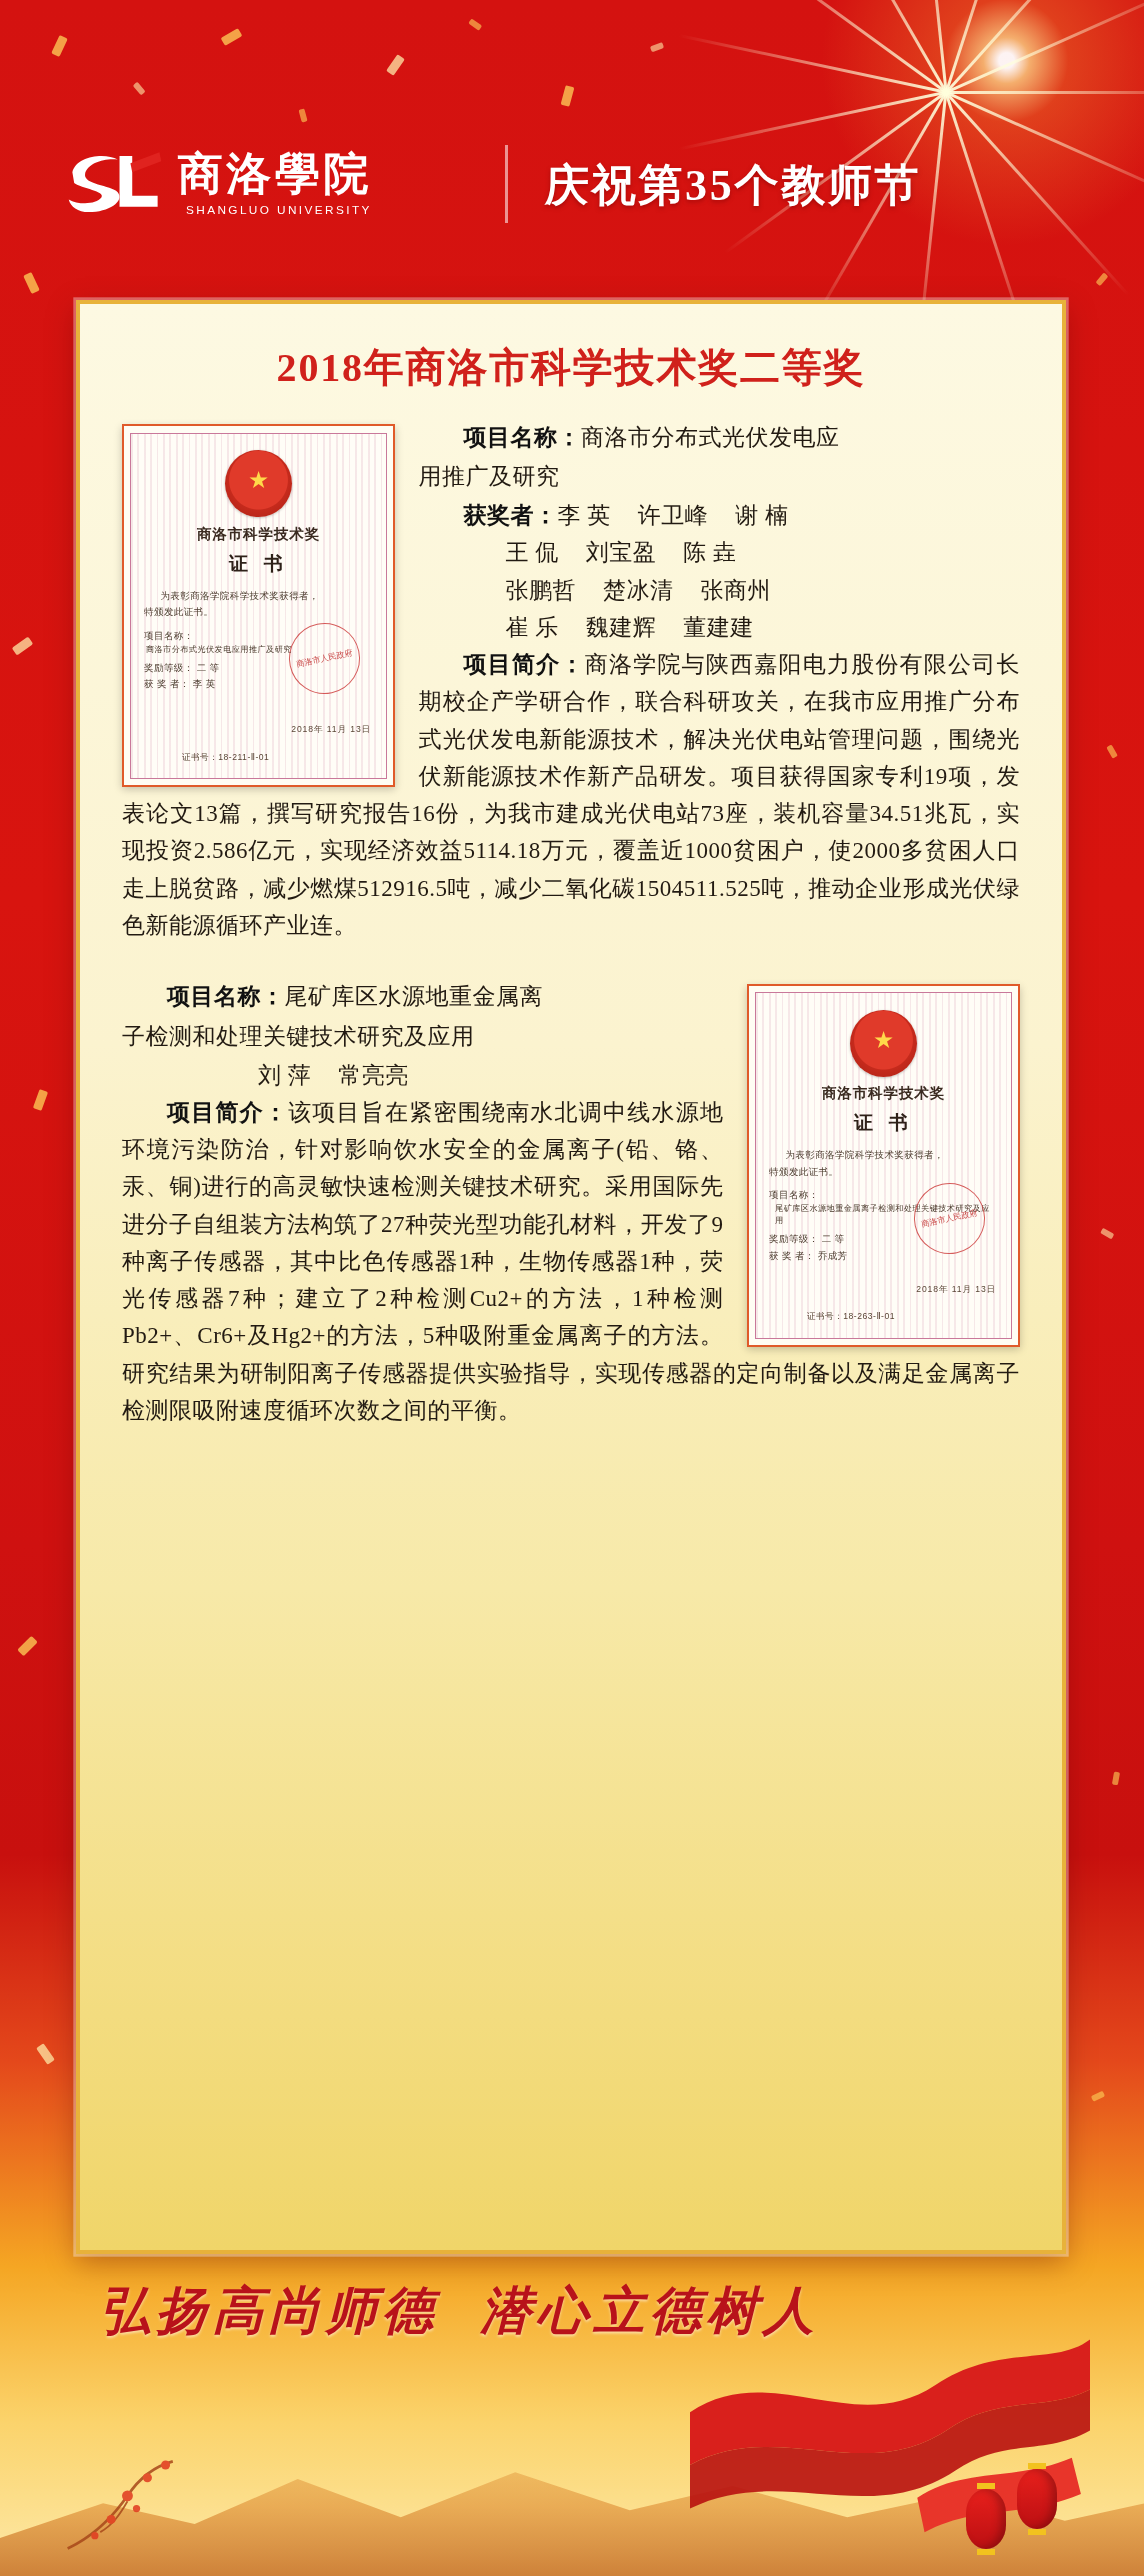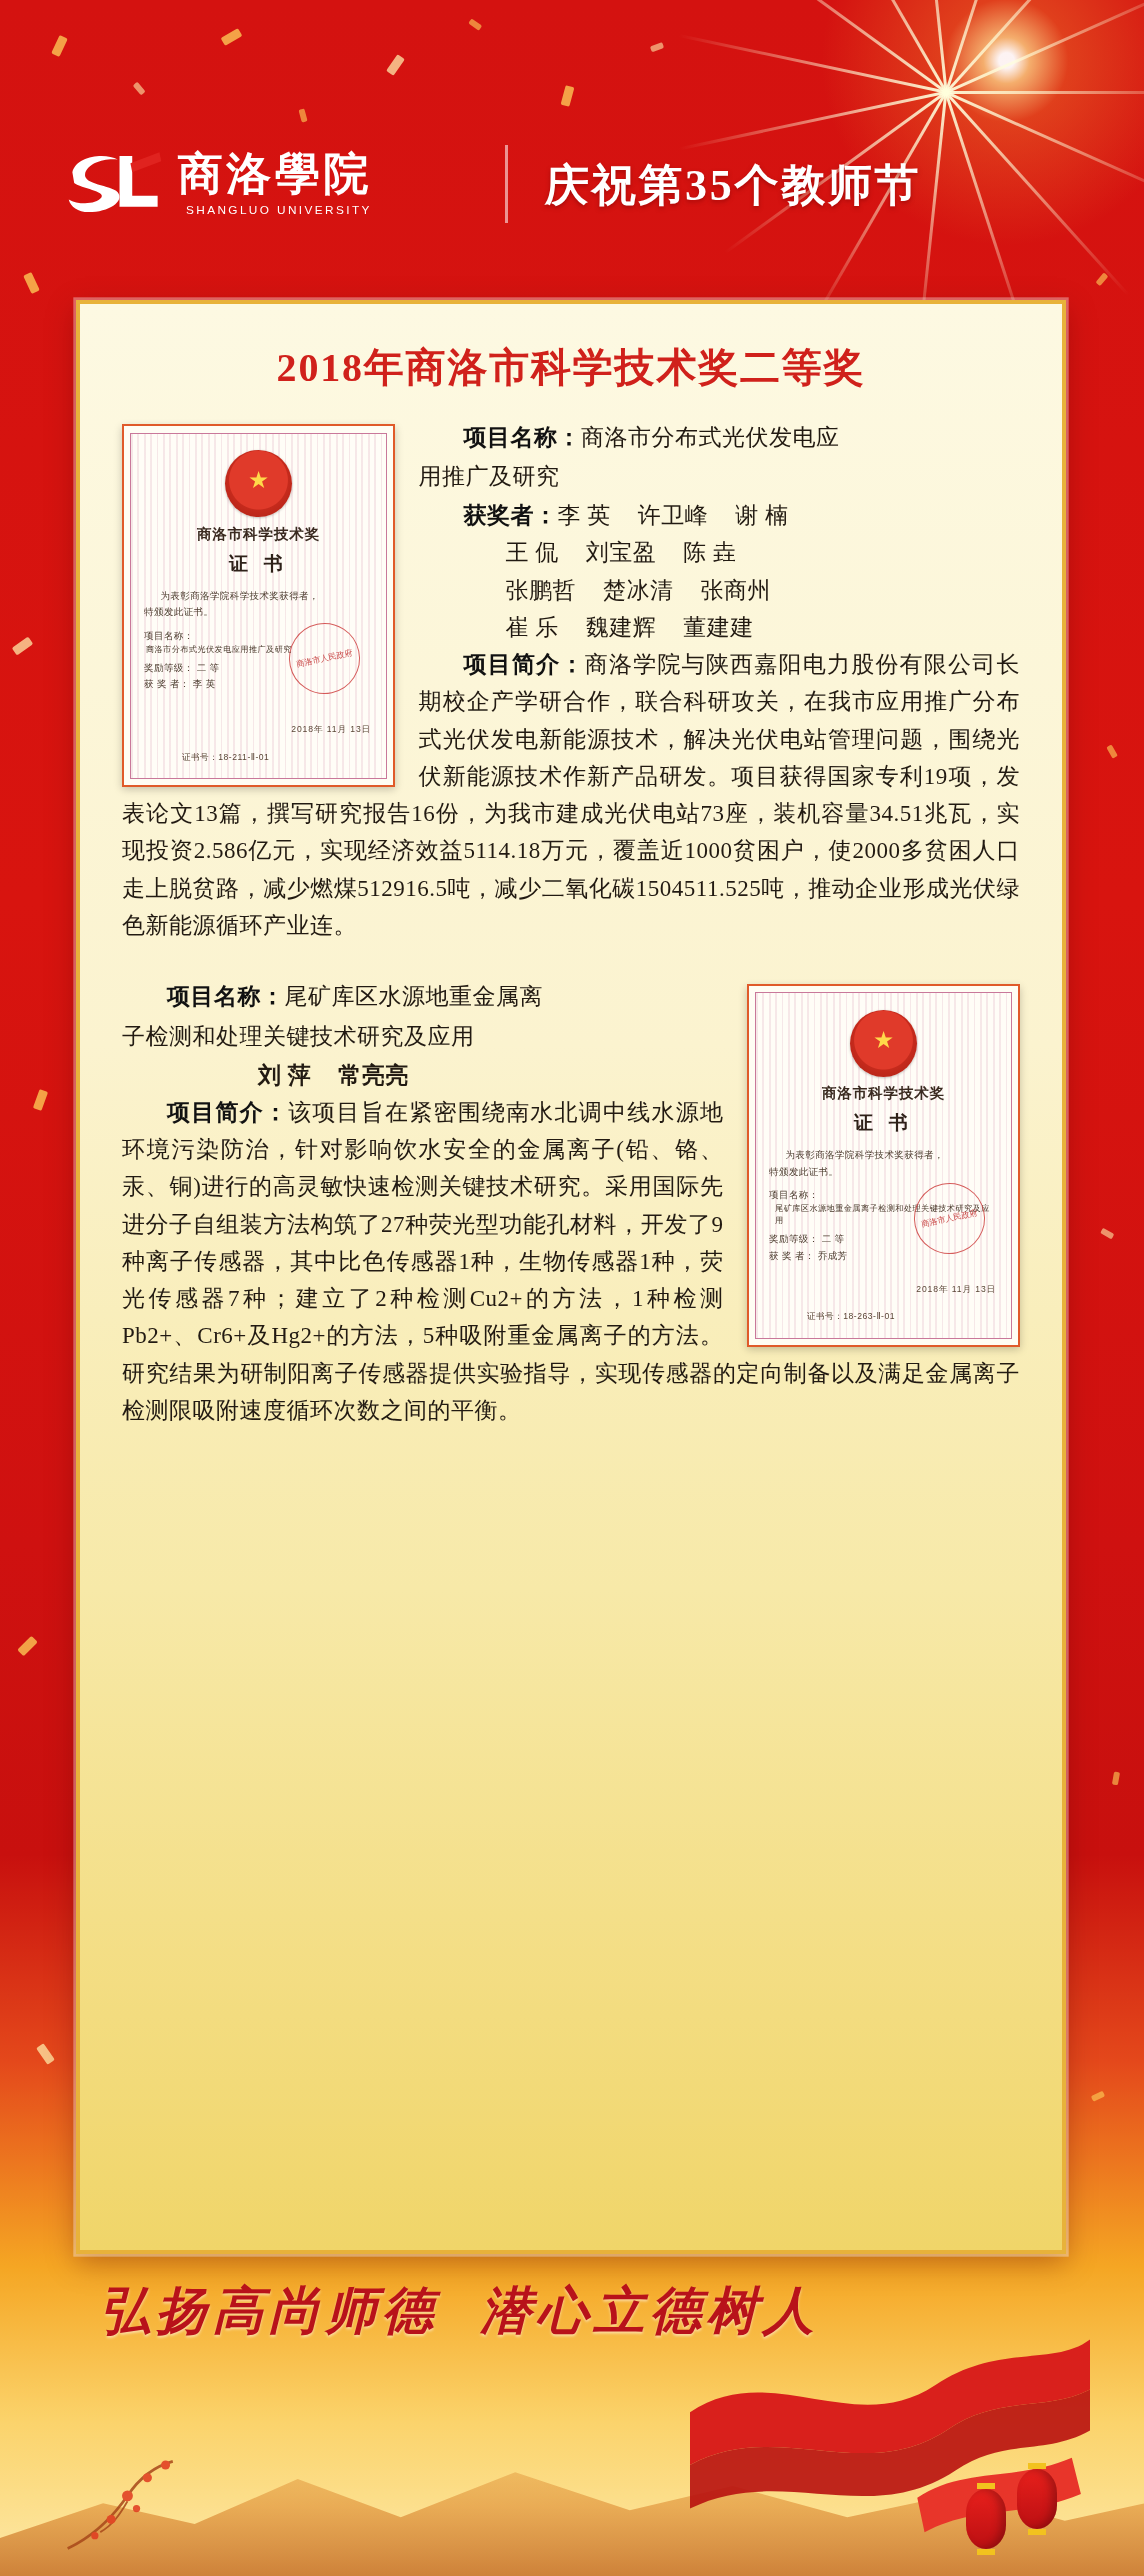--- a/index.html
+++ b/index.html
@@ -255,21 +255,21 @@
   }
   .lbl {
     font-weight: bold;
     color: #111;
   }
   .para { margin: 0 0 1.8px 0; text-indent: 45px; }
   .para.noindent { text-indent: 0; }
   .winners-line { margin: 0; text-indent: 45px; }
   .winners-line .nm { margin-right: 27px; }
   .winners-line.cont { text-indent: 87px; }
-  .winners-line.cont2 { text-indent: 136px; font-weight: bold; }
+  .winners-line.cont2 { text-indent: 136px; }
 
   .spacer { height: 23.6px; }
 
   
   .bottom {
     position: absolute;
     left: 0;
     bottom: 0;
     width: 1145px;
     height: 323px;

